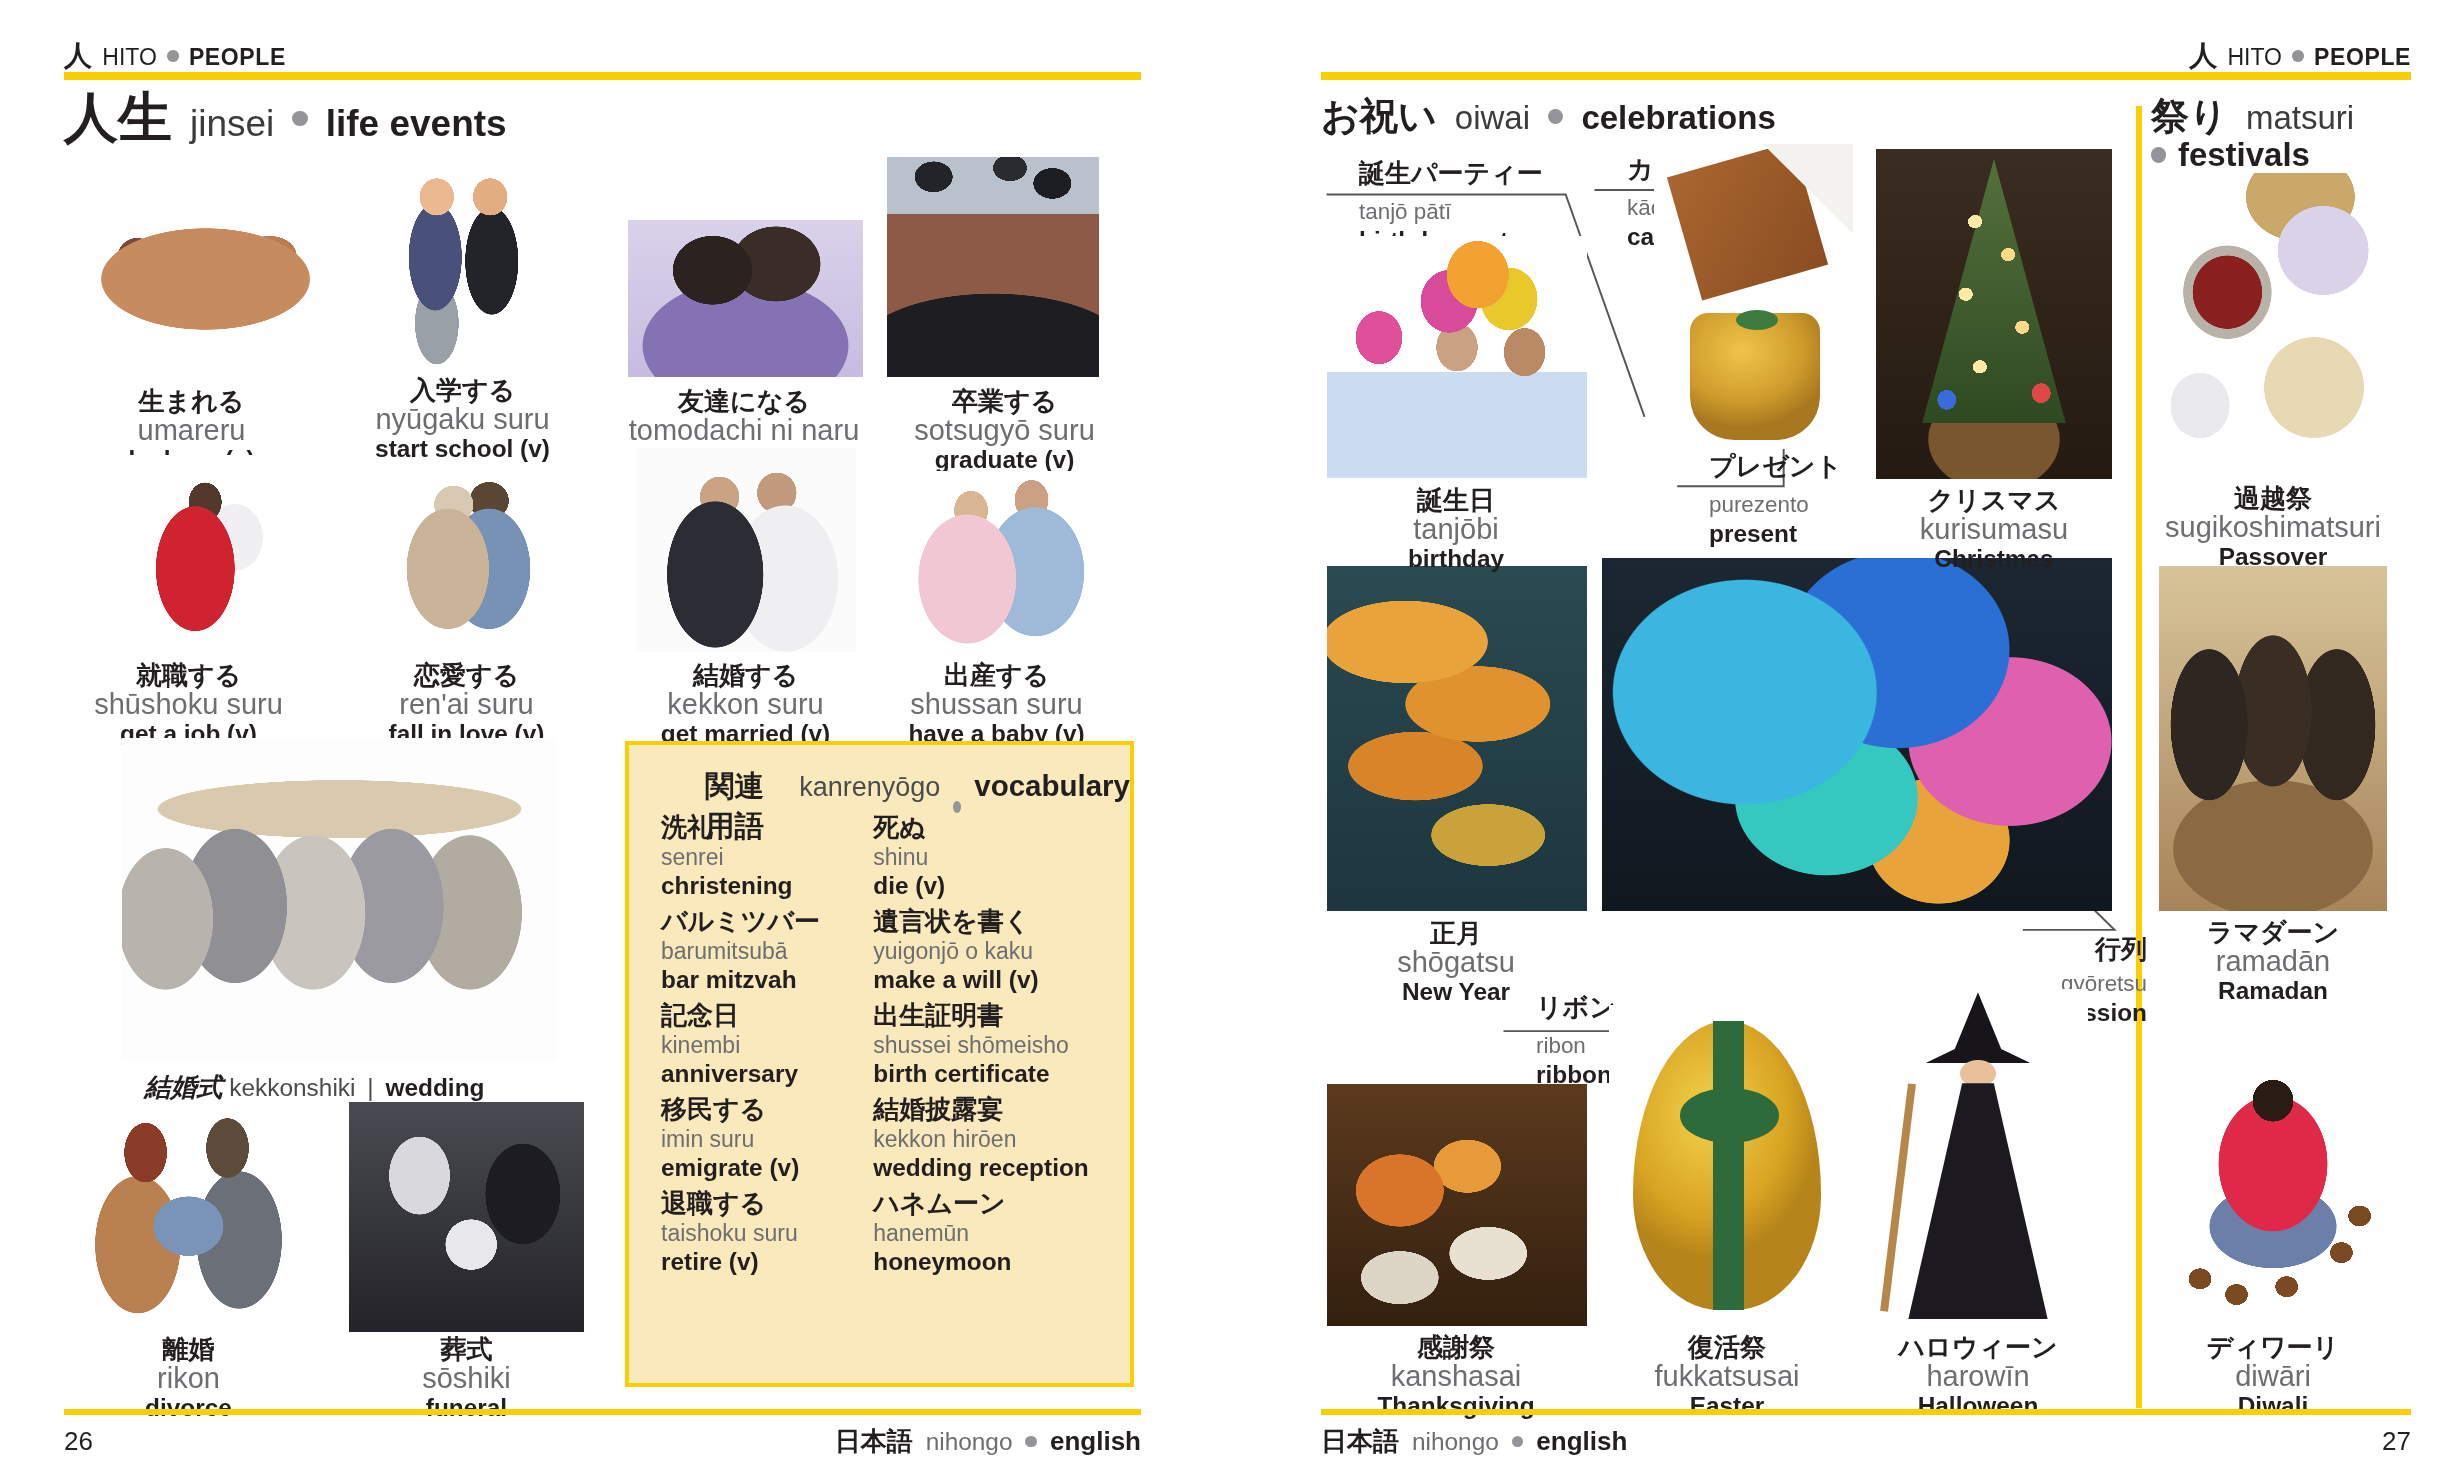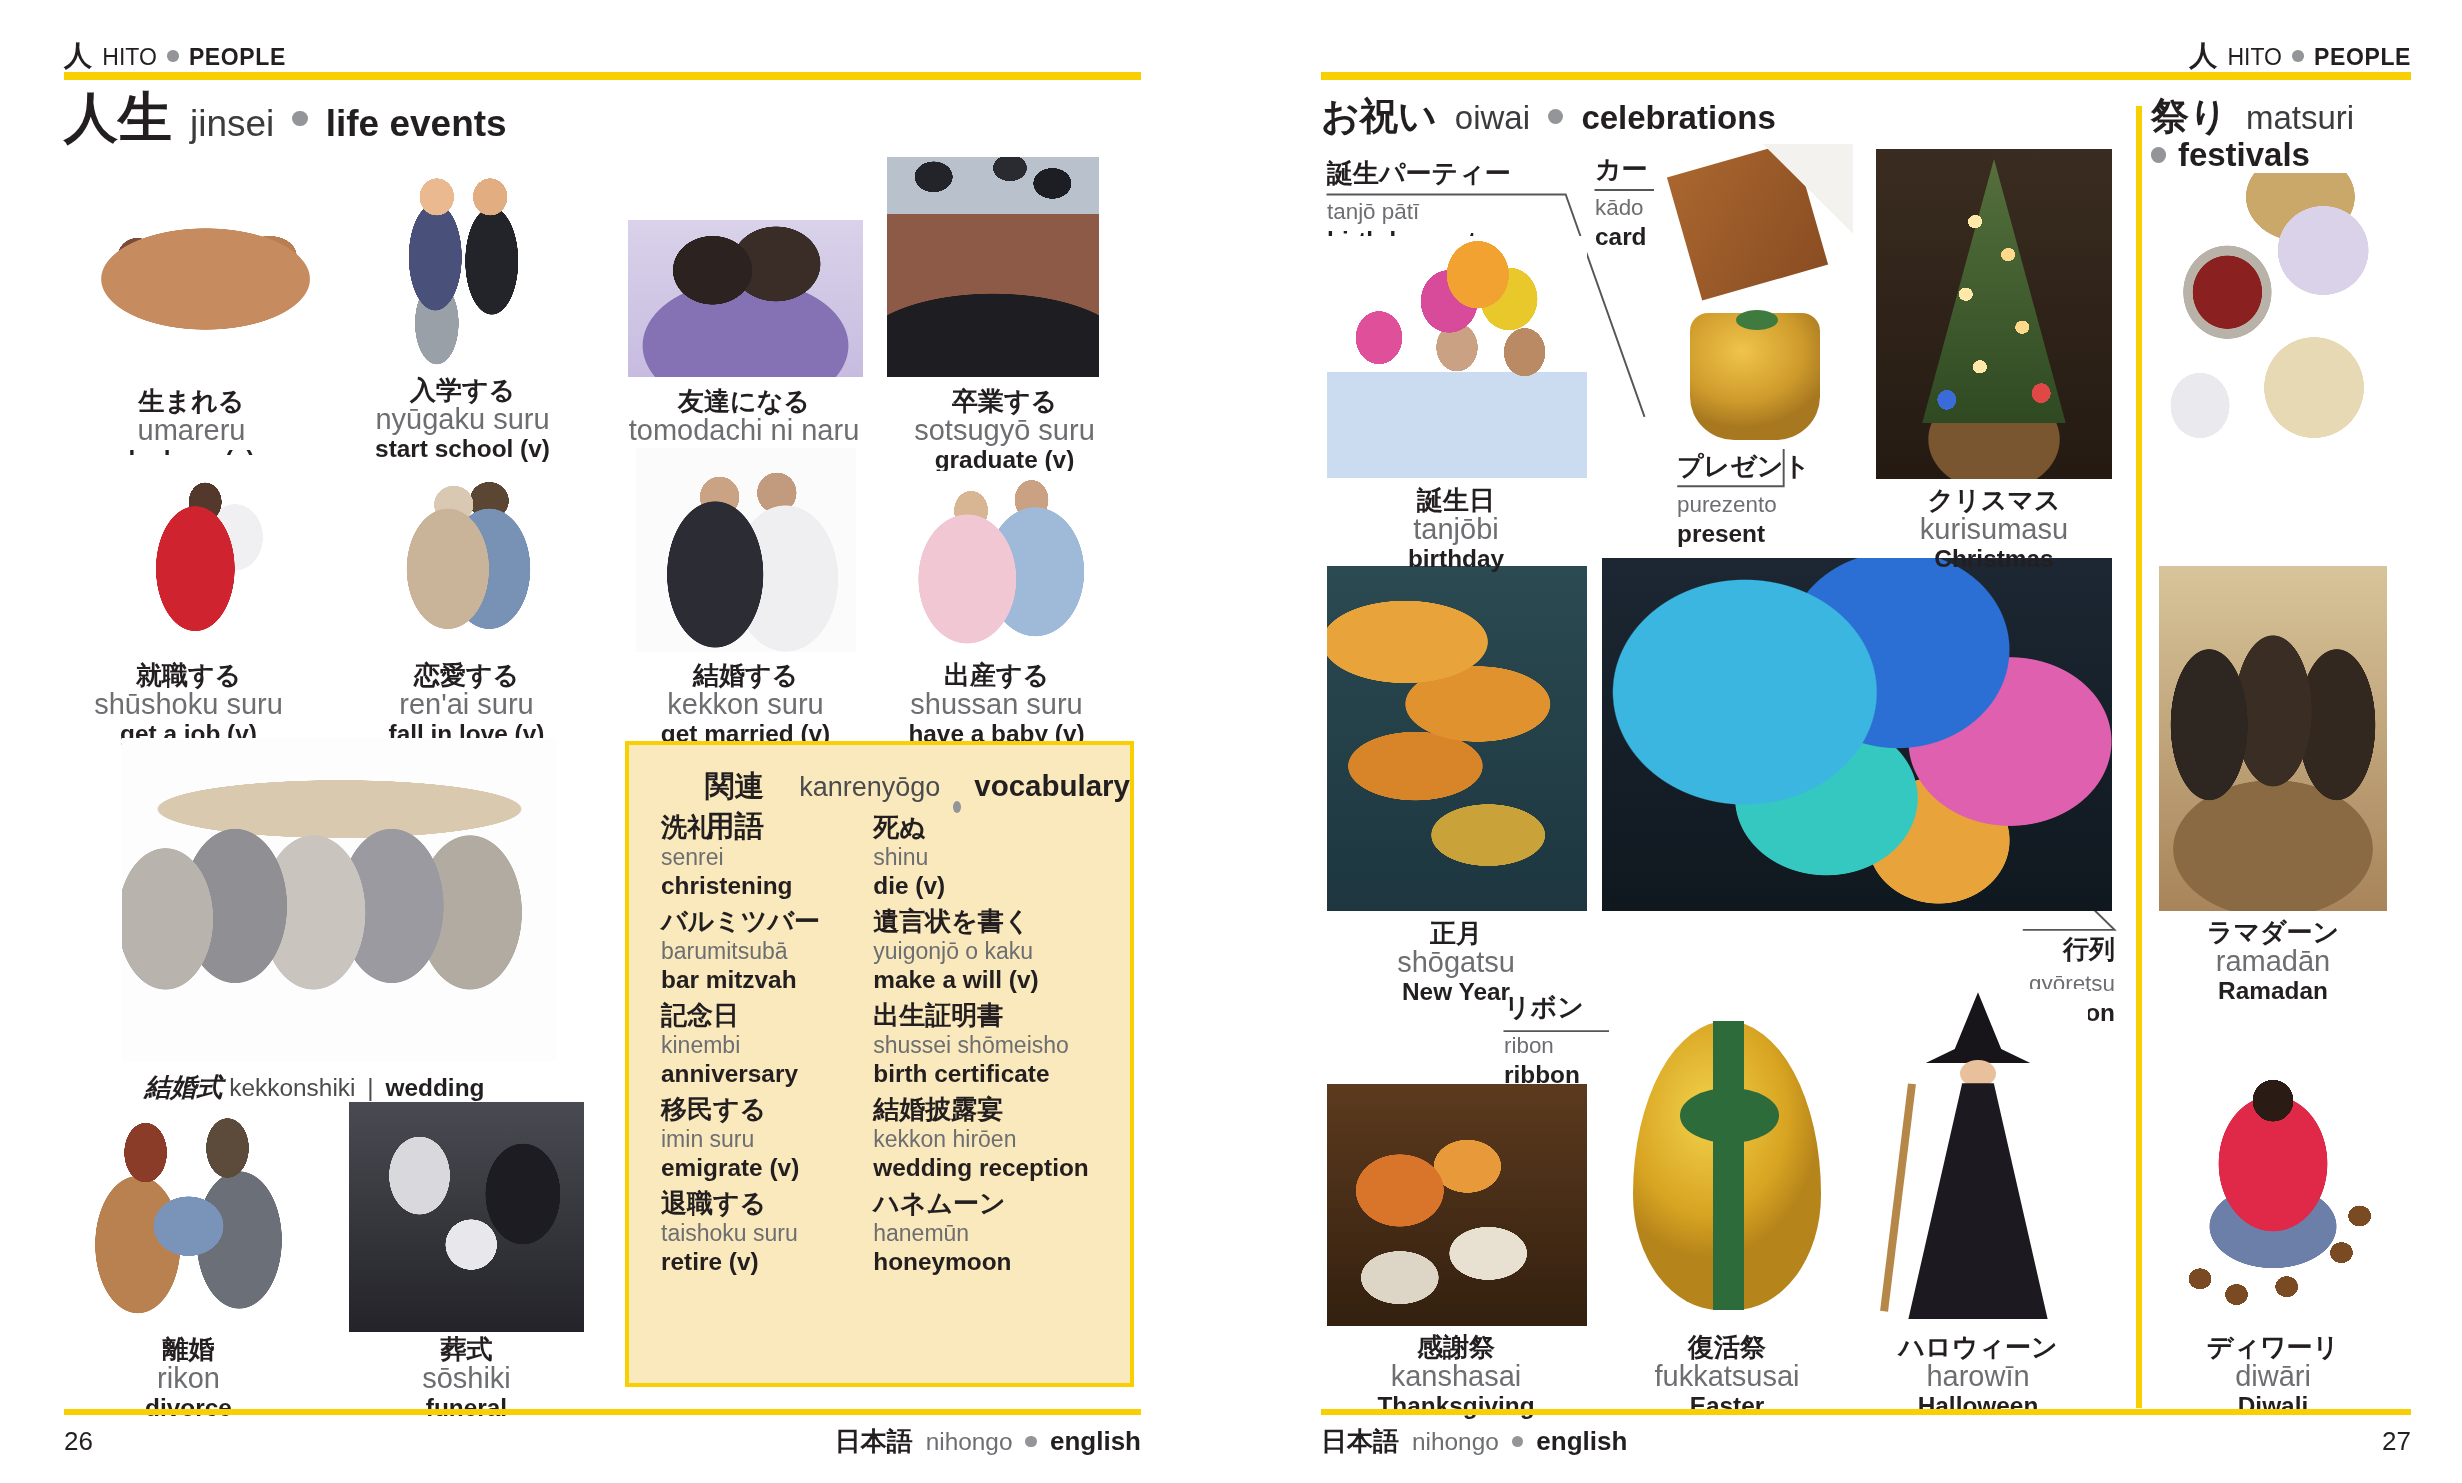--- a/index.html
+++ b/index.html
@@ -27,21 +27,21 @@
   .title .r{font-size:37px;color:#3c3c3e;}
   .title .w{font-size:37px;font-weight:bold;}
   .title2 .k{font-size:38px;font-weight:700;}
   .title2 .r{font-size:33px;color:#3c3c3e;}
   .title2 .w{font-size:33px;font-weight:bold;}
   
   .cap{position:absolute;text-align:center;}
   .cap .jp{font-size:26px;font-weight:600;line-height:32px;}
   .cap .rom{font-size:29px;color:var(--gray);line-height:27.6px;}
   .cap .en{font-size:24.4px;font-weight:bold;line-height:30px;}
-  .lbl{position:absolute;text-align:left;}
+  .lbl{position:absolute;text-align:left;margin-left:32px;}
   .lbl .jp{font-size:26px;font-weight:600;line-height:32px;}
   .lbl .rom{font-size:22.4px;color:var(--gray);line-height:27.6px;}
   .lbl .en{font-size:24.4px;font-weight:bold;line-height:30px;}
   .lbl.right{text-align:right;}
   .inline-cap{position:absolute;text-align:center;font-size:24.4px;}
   .inline-cap .jp{font-weight:600;font-size:26px;font-style:italic;}
   .inline-cap .rom{color:#4a4b4d;}
   .inline-cap .sep{color:#4a4b4d;padding:0 5.1px;}
   .inline-cap .en{font-weight:bold;}
   
@@ -387,20 +387,25 @@
     <div class="cap" style="left:619px;top:1331px;width:256px;">
       <div class="jp">ハロウィーン</div>
       <div class="rom">harowīn</div>
       <div class="en">Halloween</div>
     </div>
 
     <div class="ph ph-passover" style="left:928px;top:173px;width:228px;height:298px;"></div>
     <div class="ph ph-ramadan" style="left:928px;top:566px;width:228px;height:345px;"></div>
     <div class="ph ph-diwali" style="left:928px;top:1064px;width:228px;height:262px;"></div>
 
+    <div class="cap" style="left:914px;top:482px;width:256px;">
+      <div class="jp">過越祭</div>
+      <div class="rom">sugikoshimatsuri</div>
+      <div class="en">Passover</div>
+    </div>
     <div class="cap" style="left:914px;top:916px;width:256px;">
       <div class="jp">ラマダーン</div>
       <div class="rom">ramadān</div>
       <div class="en">Ramadan</div>
     </div>
     <div class="cap" style="left:914px;top:1331px;width:256px;">
       <div class="jp">ディワーリ</div>
       <div class="rom">diwāri</div>
       <div class="en">Diwali</div>
     </div>

